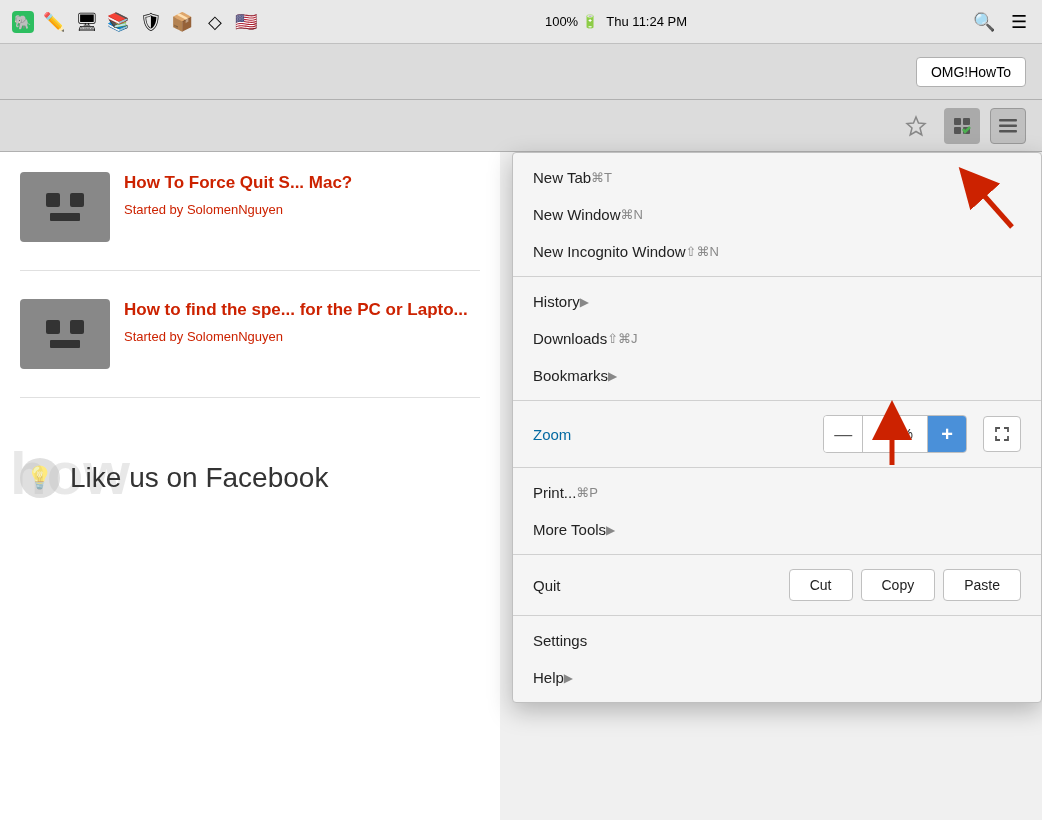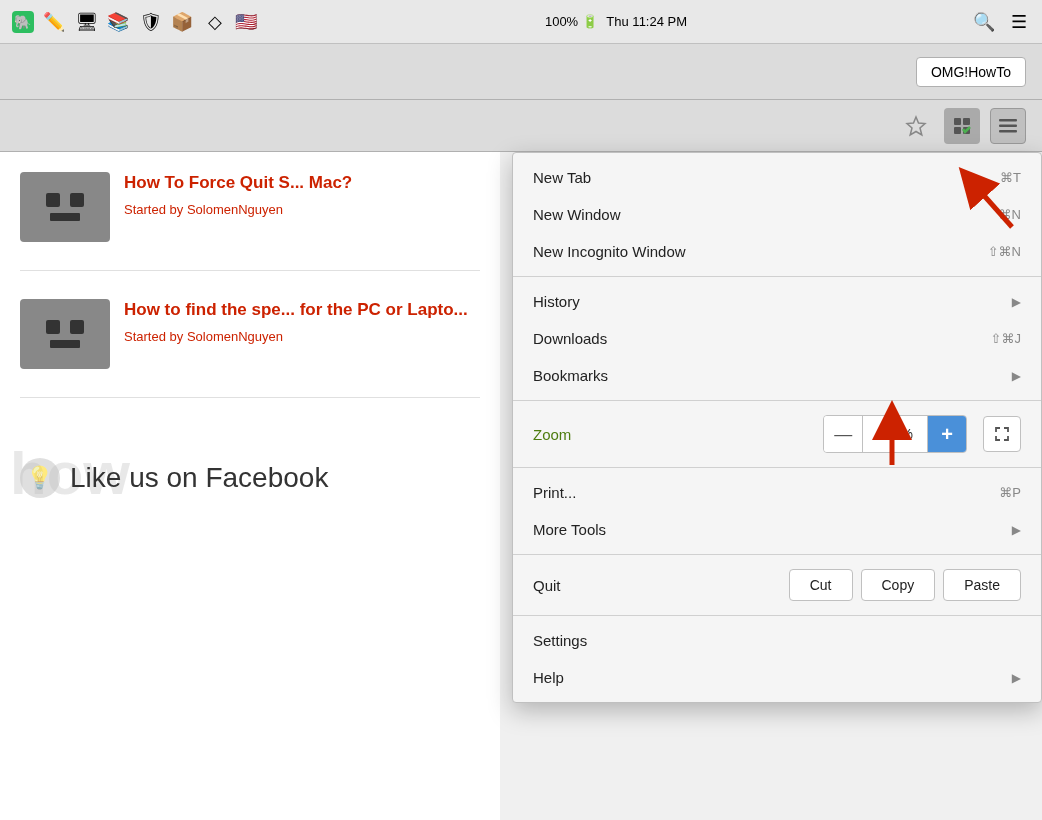--- a/index.html
+++ b/index.html
@@ -207,21 +207,21 @@
       border-bottom: 1px solid #d0d0d0;
       padding: 6px 0;
     }
     .menu-section:last-child {
       border-bottom: none;
     }
 
     .menu-item {
       display: flex;
       align-items: center;
-      justify-content: space-between;
+      justify-content: flex-start;
       padding: 10px 20px;
       font-size: 15px;
       color: #222;
       cursor: pointer;
       user-select: none;
     }
     .shortcut {
       font-size: 13px;
       color: #888;
     }
@@ -232,21 +232,21 @@
 
     
     .zoom-row {
       display: flex;
       align-items: center;
       justify-content: space-between;
       padding: 8px 20px;
     }
     .zoom-label {
       font-size: 15px;
-      color: #4d7c0f;
+      color: #0369a1;
       min-width: 60px;
     }
     .zoom-controls {
       display: flex;
       align-items: center;
       gap: 0;
       border: 1px solid #c0c0c0;
       border-radius: 4px;
       overflow: hidden;
     }

